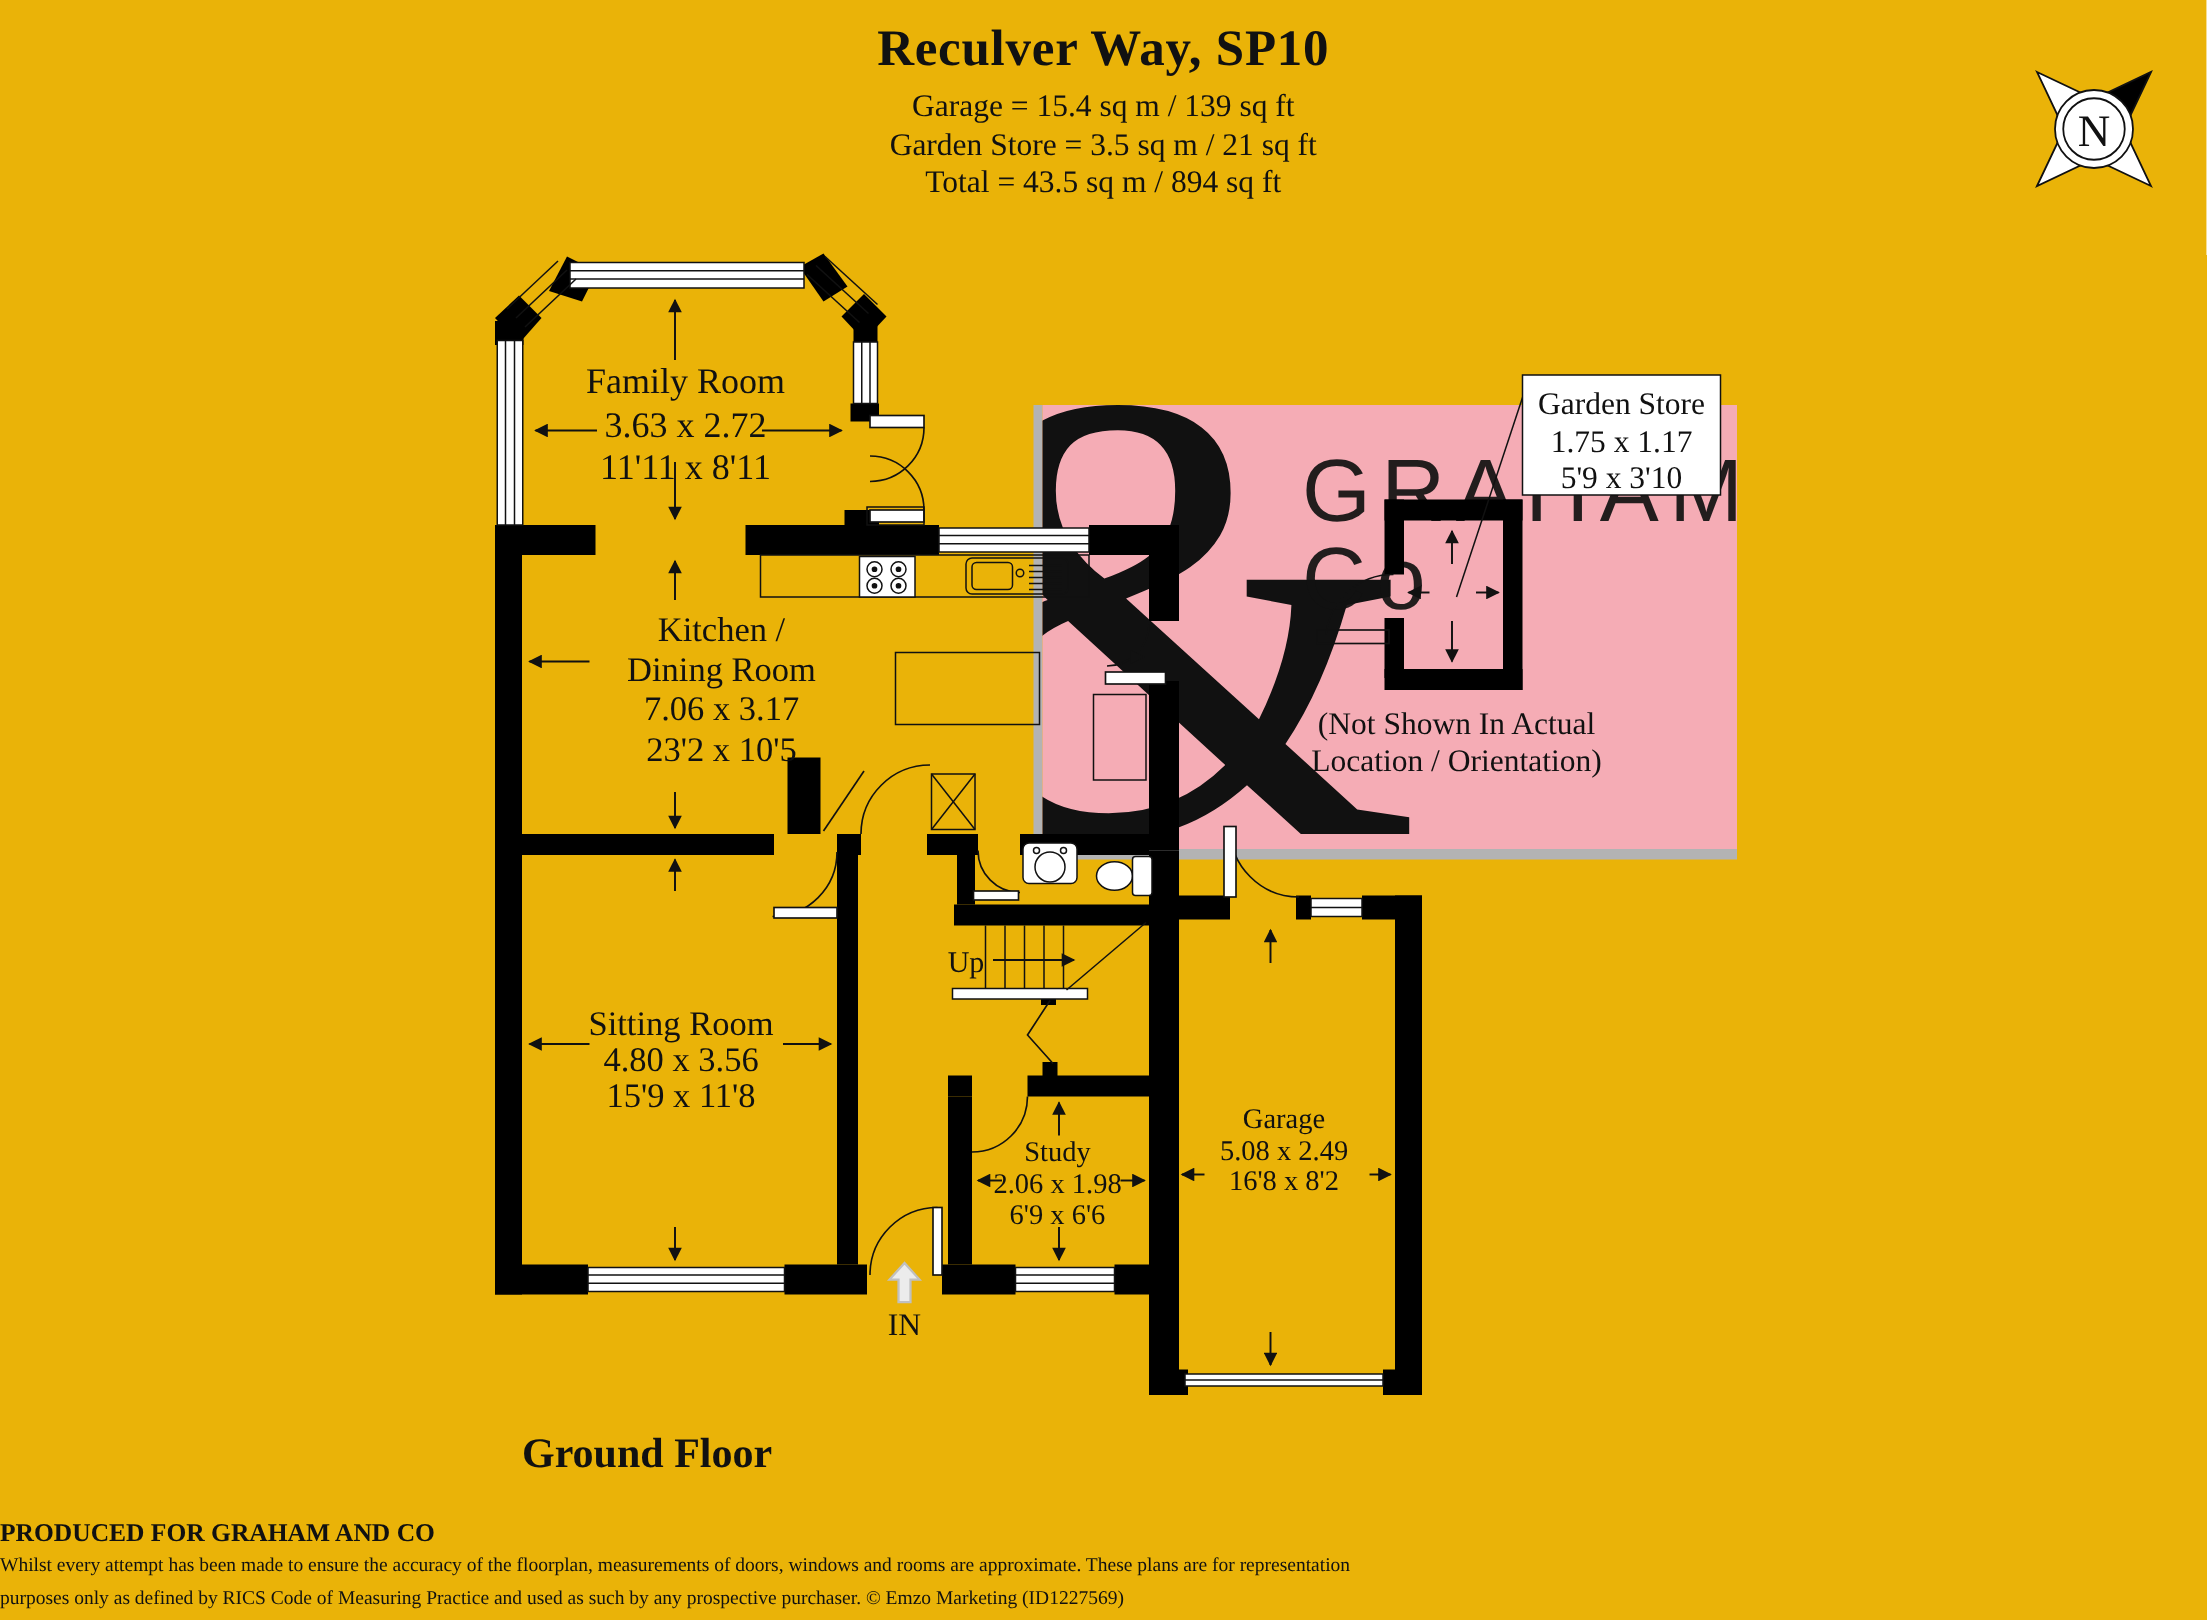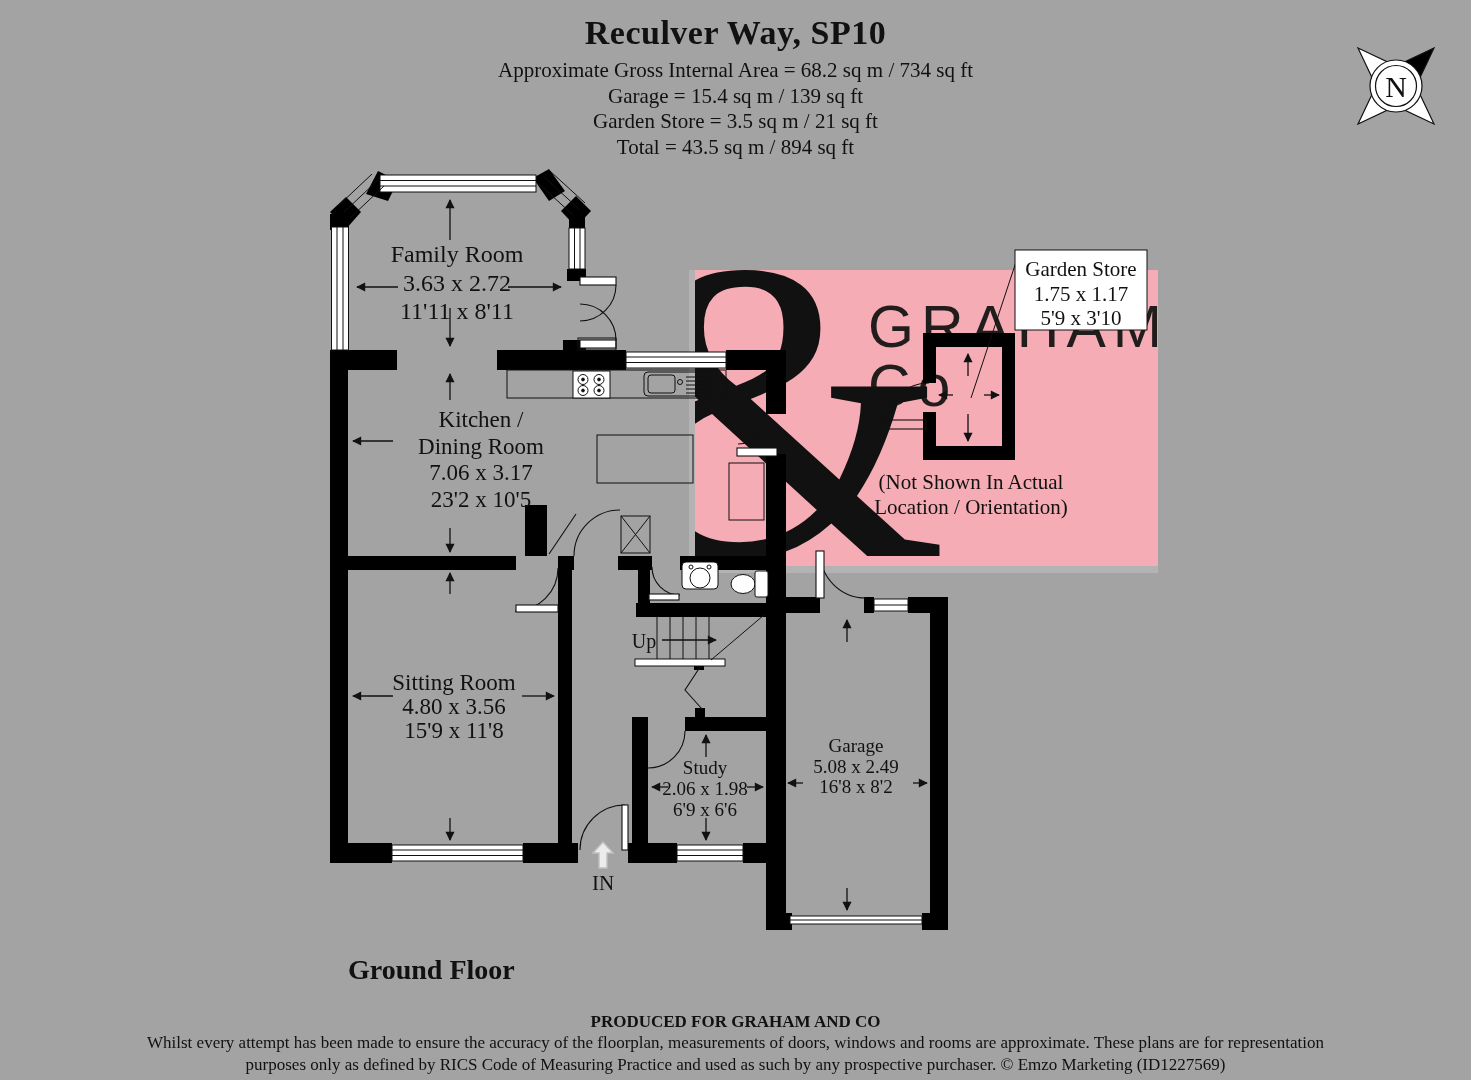--- a/index.html
+++ b/index.html
@@ -1,37 +1,36 @@
 <!DOCTYPE html>
 <html><head>
 <meta charset="utf-8">
 <style>
   html,body{margin:0;padding:0;background:#ffffff;}
-  #canvas{position:relative;width:1471px;height:1080px;background:#a3a3a3;overflow:hidden;
+  #canvas{position:relative;width:1471px;height:1080px;background:#eab308;overflow:hidden;
           font-family:"Liberation Serif", serif;color:#111;}
   .hdr{position:absolute;left:0;top:14px;width:100%;text-align:center;}
   .hdr-title{font-size:34px;font-weight:bold;letter-spacing:.5px;}
   .hdr-lines{margin-top:6px;font-size:21px;line-height:25.5px;}
   .floor-label{position:absolute;left:336px;top:954px;font-size:28px;font-weight:bold;margin-left:12px;}
-  .footer{position:absolute;left:0;top:1012px;width:100%;text-align:center;}
+  .footer{position:absolute;left:0;top:1012px;width:100%;}
   .footer-bold{font-size:17px;font-weight:bold;}
-  .footer-line{font-size:17px;line-height:22px;}
+  .footer-line{font-size:13px;line-height:22px;}
   svg{position:absolute;left:0;top:0;}
   svg text{font-family:"Liberation Serif", serif;fill:#111;}
   .wm-brand{font-family:"Liberation Sans", sans-serif;}
 </style>
 </head>
 <body>
 
 <div id="canvas">
 
   <div class="hdr">
     <div class="hdr-title">Reculver Way, SP10</div>
     <div class="hdr-lines">
-      <div>Approximate Gross Internal Area = 68.2 sq m / 734 sq ft</div>
       <div>Garage = 15.4 sq m / 139 sq ft</div>
       <div>Garden Store = 3.5 sq m / 21 sq ft</div>
       <div>Total = 43.5 sq m / 894 sq ft</div>
     </div>
   </div>
 
   <svg width="1471" height="1080" viewBox="0 0 1471 1080">
     <defs>
       <marker id="ah" viewBox="0 0 10 10" refX="9" refY="5" markerWidth="9" markerHeight="7" orient="auto-start-reverse">
         <path d="M0,0 L10,5 L0,10 z" fill="#111"></path>

